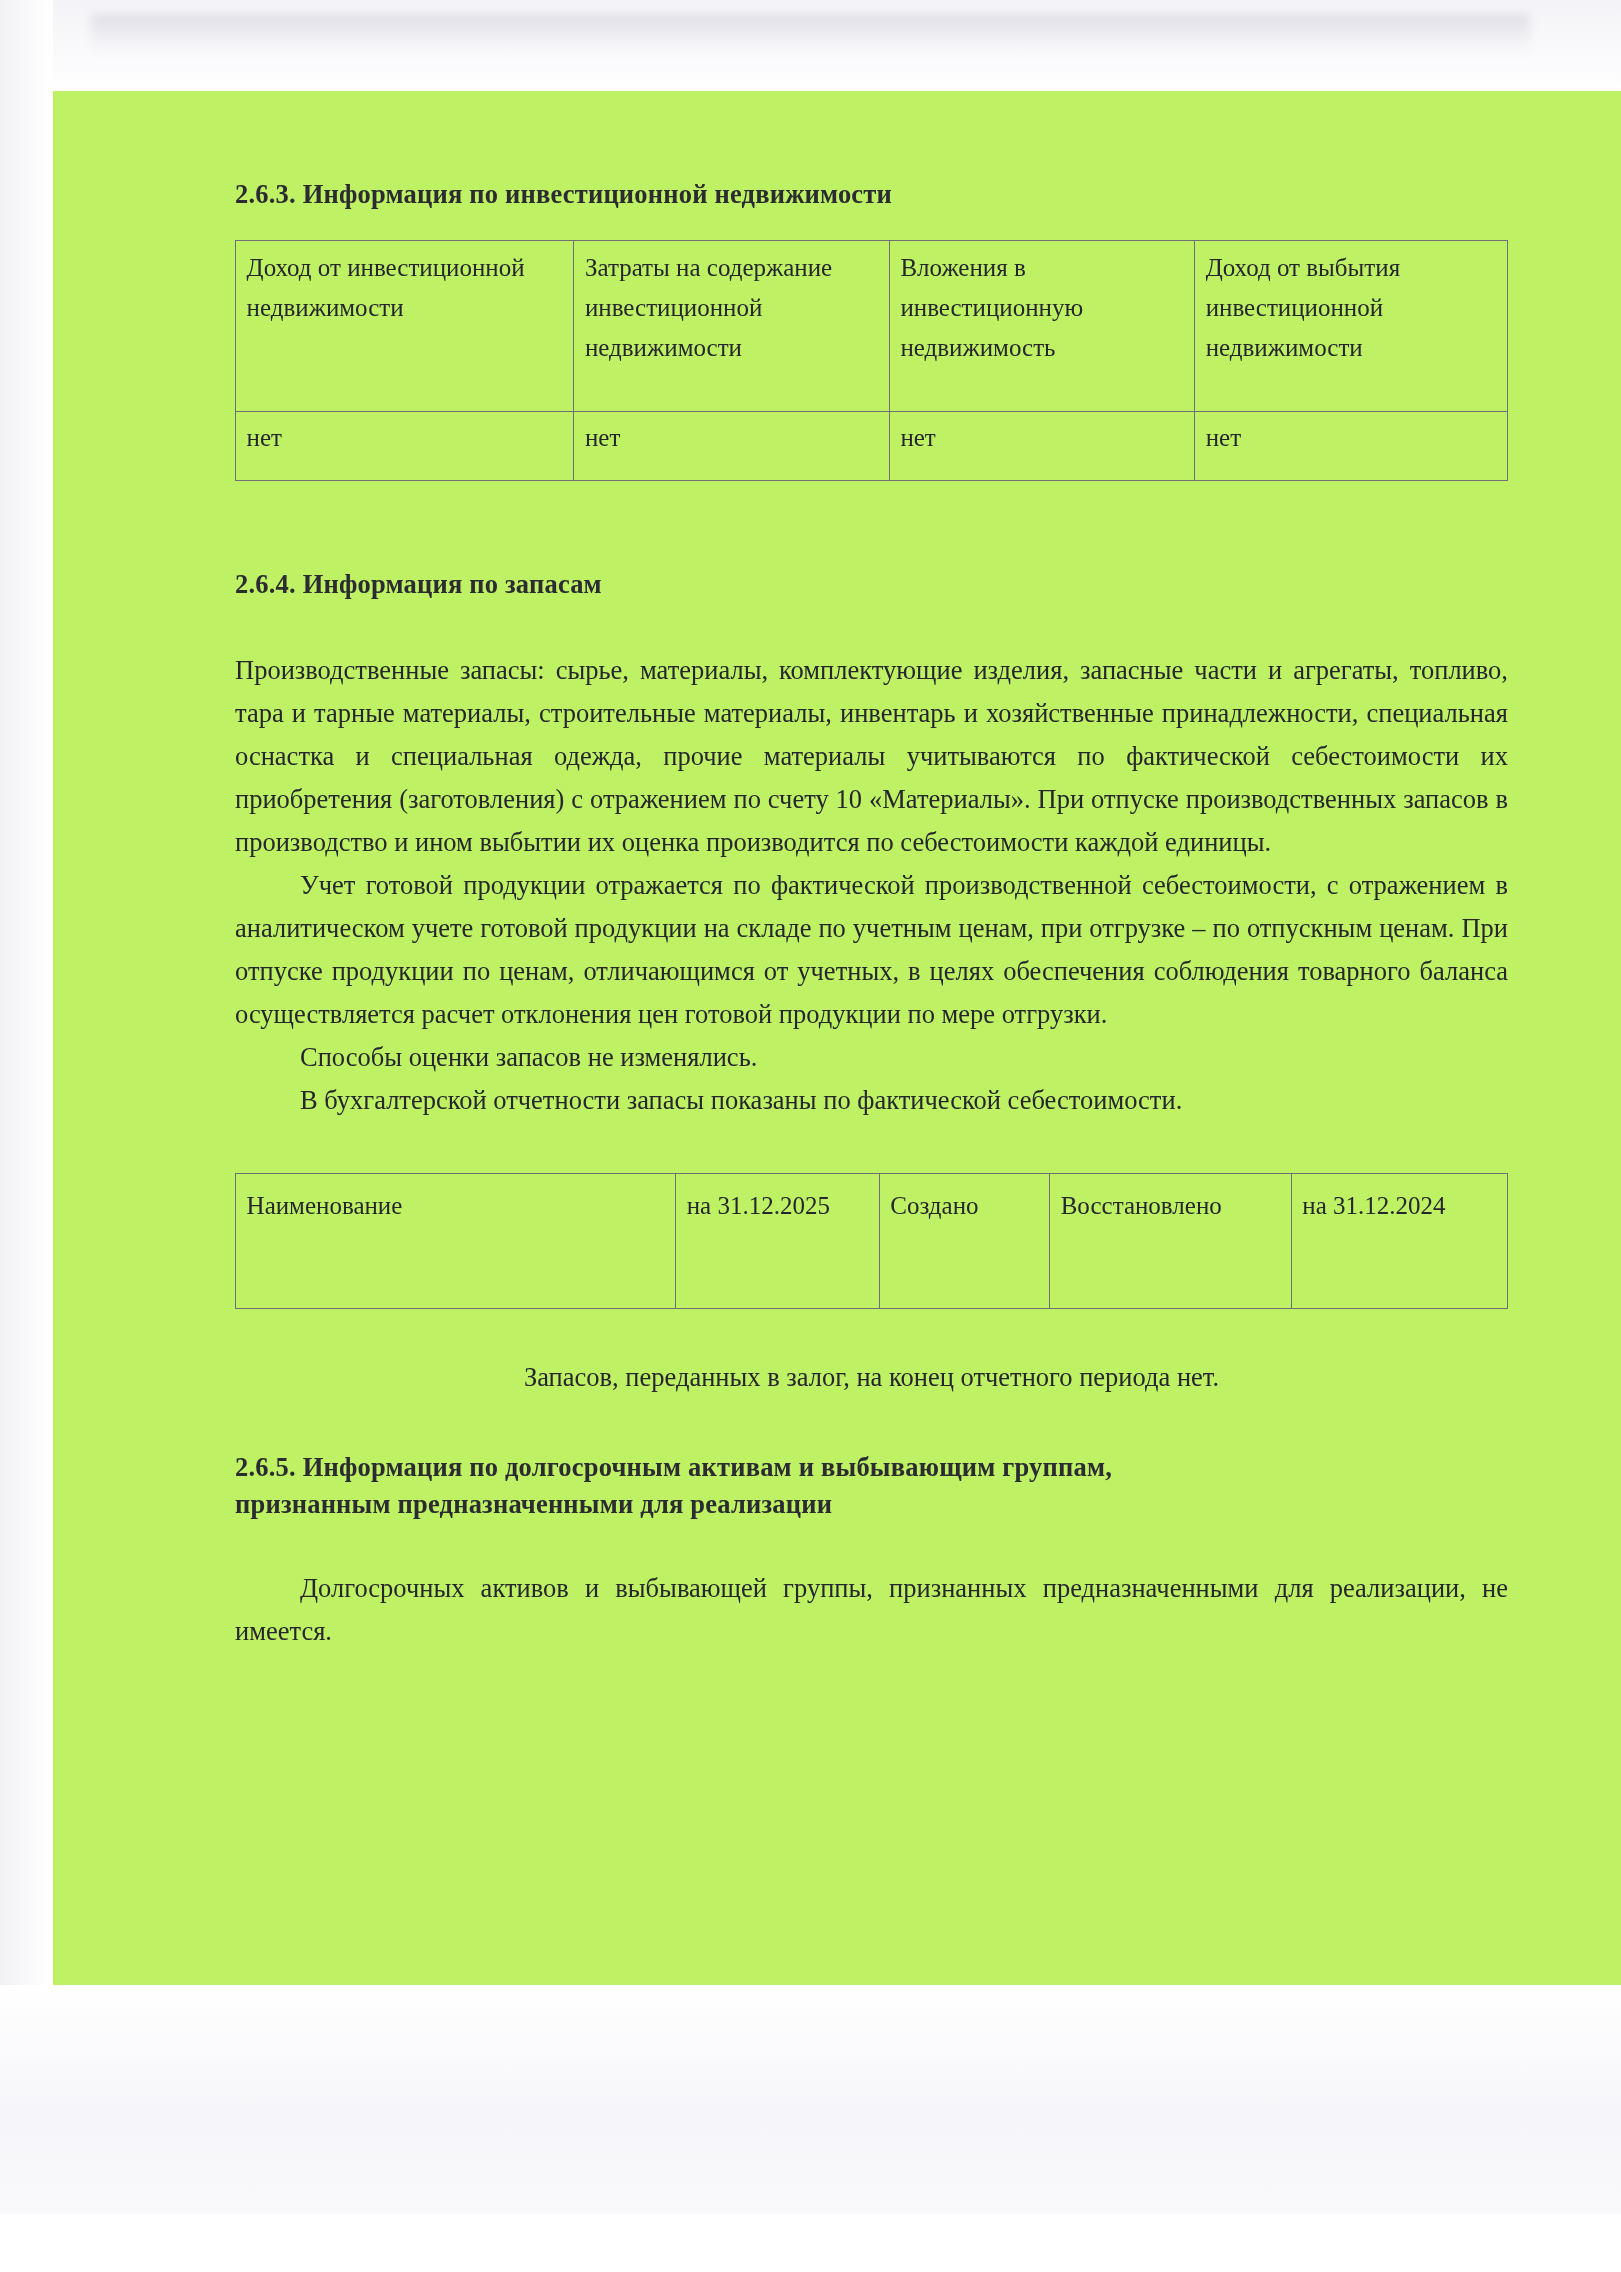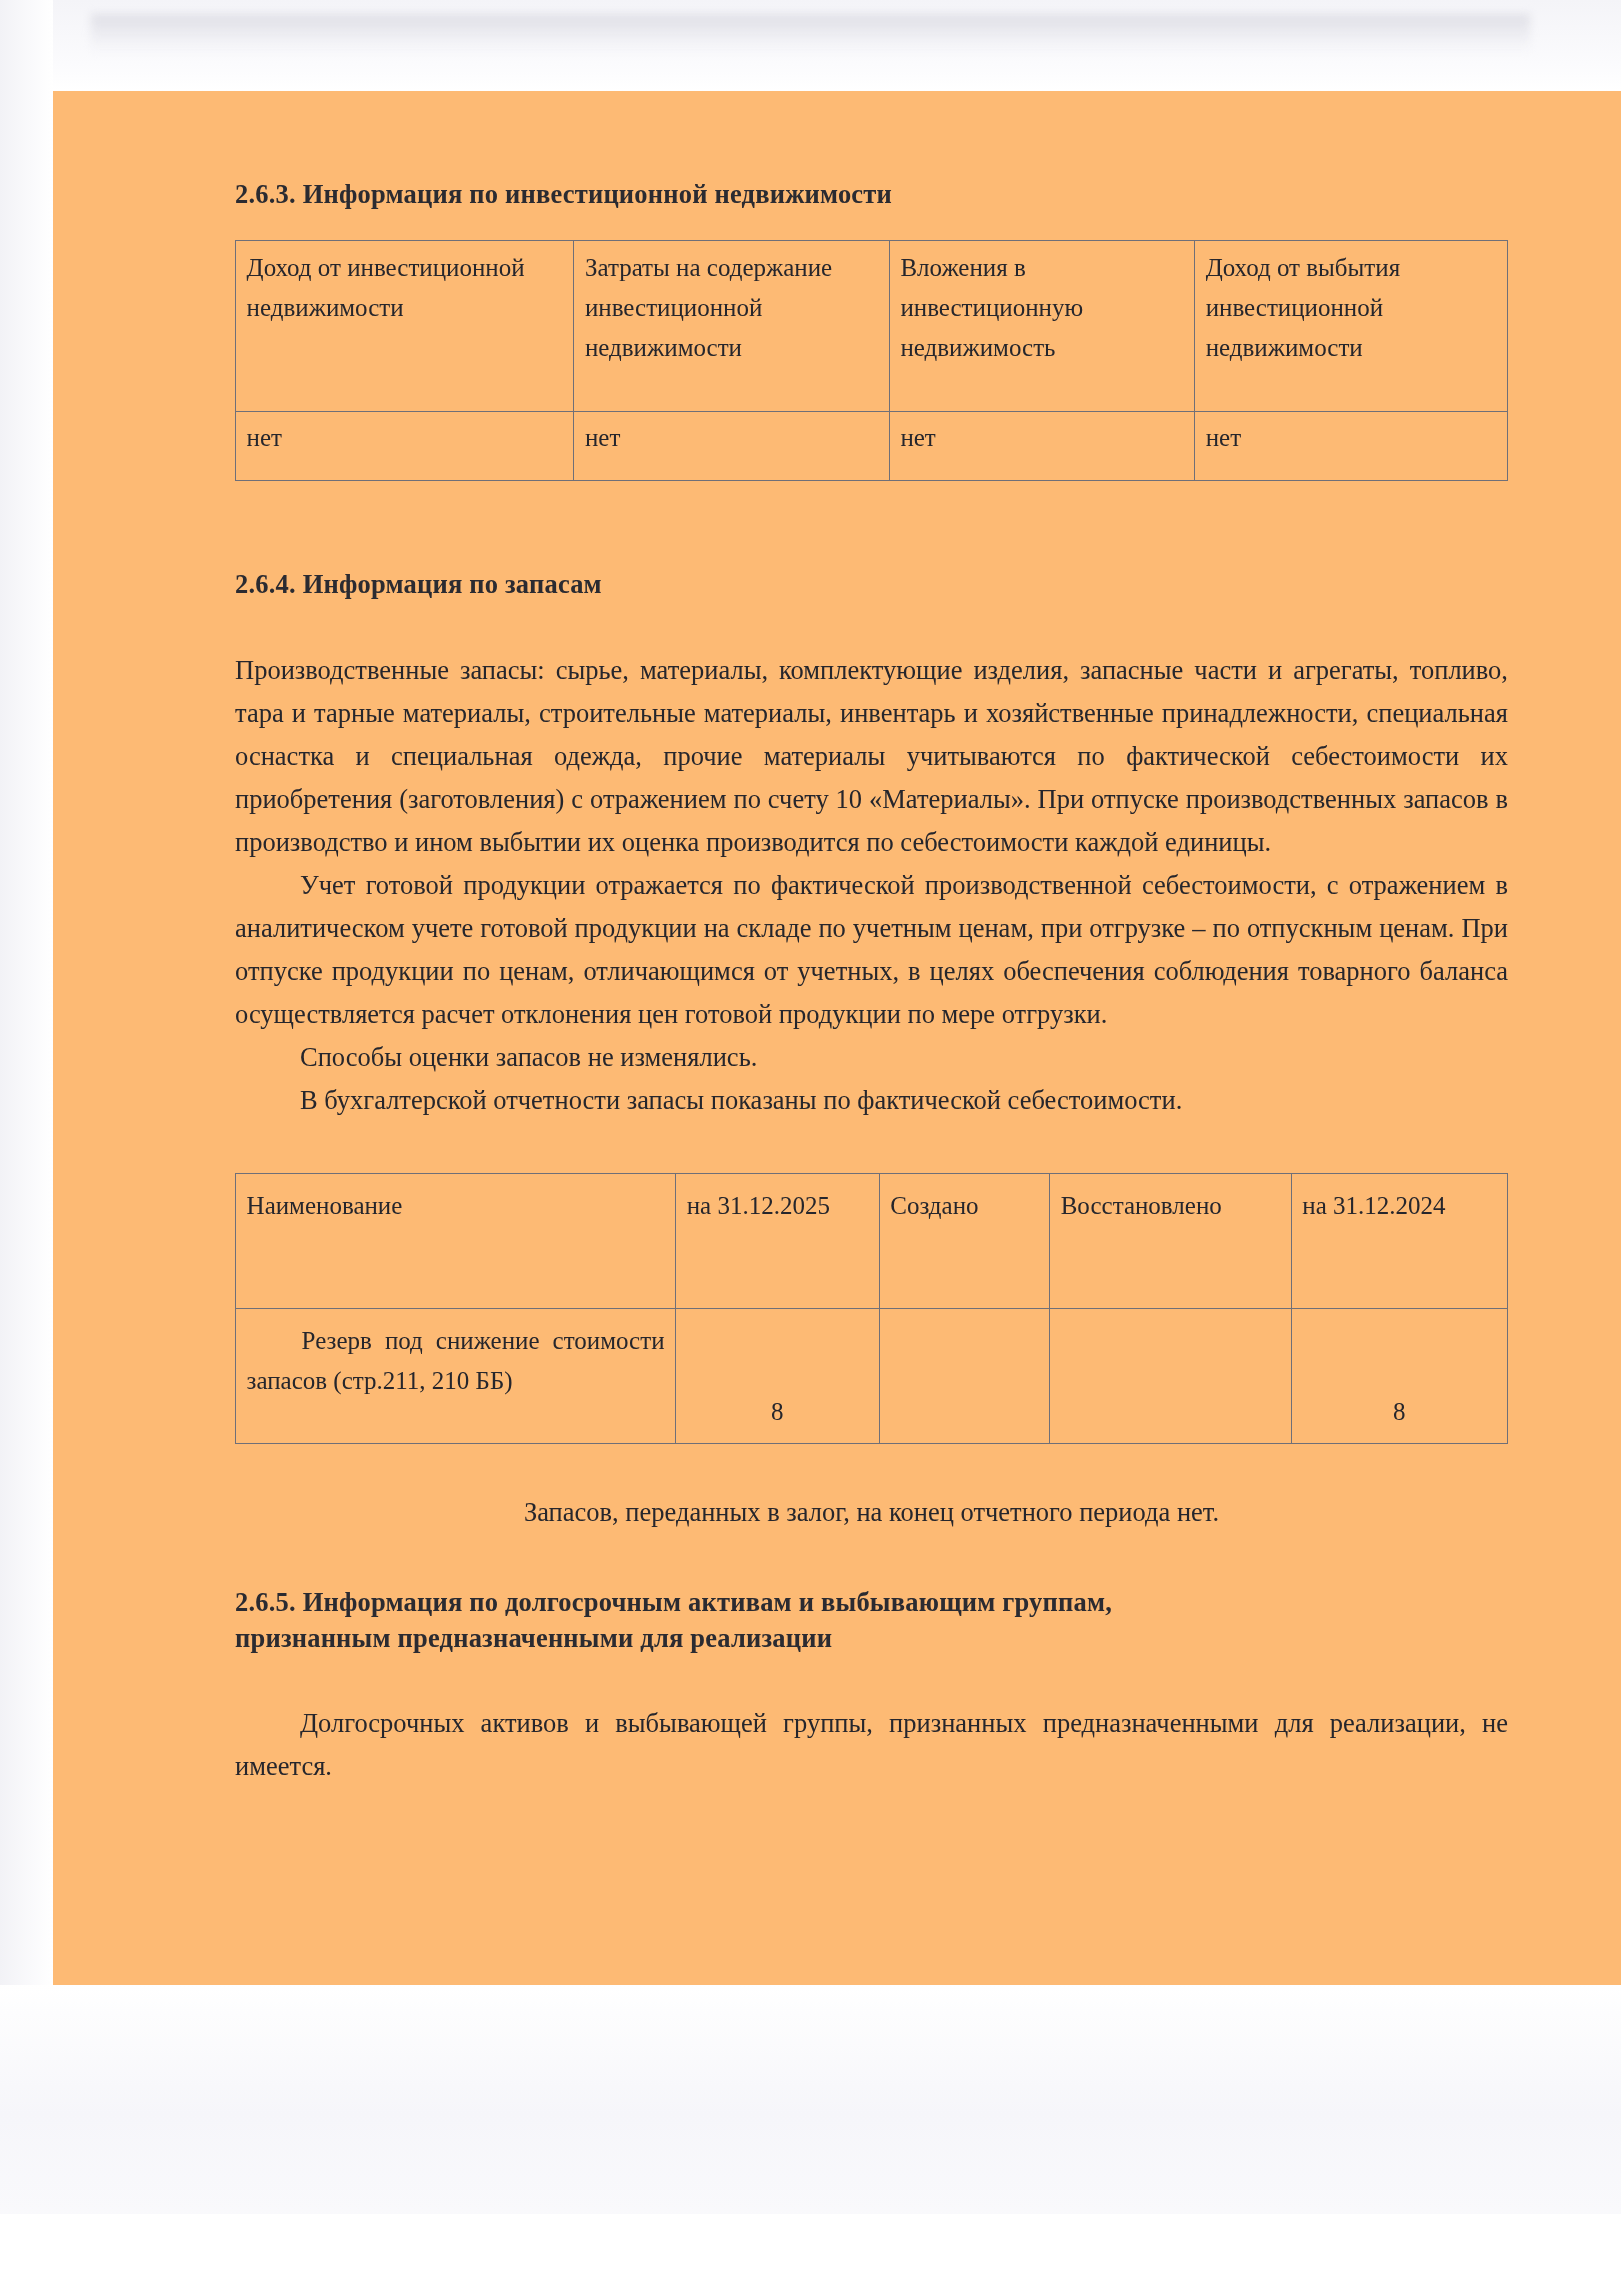--- a/index.html
+++ b/index.html
@@ -8,21 +8,21 @@
     padding: 0;
     background: #ffffff;
   }
   body {
     font-family: "Liberation Serif", "DejaVu Serif", serif;
   }
   .page {
     position: relative;
     width: 1622px;
     height: 2214px;
-    background: #fdba74;
+    background: #bef264;
     overflow: hidden;
     box-sizing: border-box;
   }
   
   .scan-tint-top {
     position: absolute;
     left: 0; top: 0;
     width: 1622px; height: 91px;
     background: linear-gradient(180deg, #f4f4f8 0%, #fbfbfd 70%, #ffffff 100%);
     pointer-events: none;
@@ -214,27 +214,20 @@
         <col style="width:17.0%">
       </colgroup>
       <tbody>
         <tr>
           <th class="rt-head">Наименование</th>
           <th class="rt-head">на 31.12.2025</th>
           <th class="rt-head">Создано</th>
           <th class="rt-head">Восстановлено</th>
           <th class="rt-head">на 31.12.2024</th>
         </tr>
-        <tr>
-          <td class="rt-name">Резерв под снижение стоимости запасов (стр.211, 210 ББ)</td>
-          <td class="rt-num">8</td>
-          <td class="rt-num"></td>
-          <td class="rt-num"></td>
-          <td class="rt-num">8</td>
-        </tr>
       </tbody>
     </table>
 
     <div class="sp-after-t2"></div>
 
     <p class="body-text center-note">Запасов, переданных в залог, на конец отчетного периода нет.</p>
 
     <div class="sp-after-note"></div>
 
     <h2 class="section-heading justified">2.6.5. Информация по долгосрочным активам и выбывающим группам,</h2>

